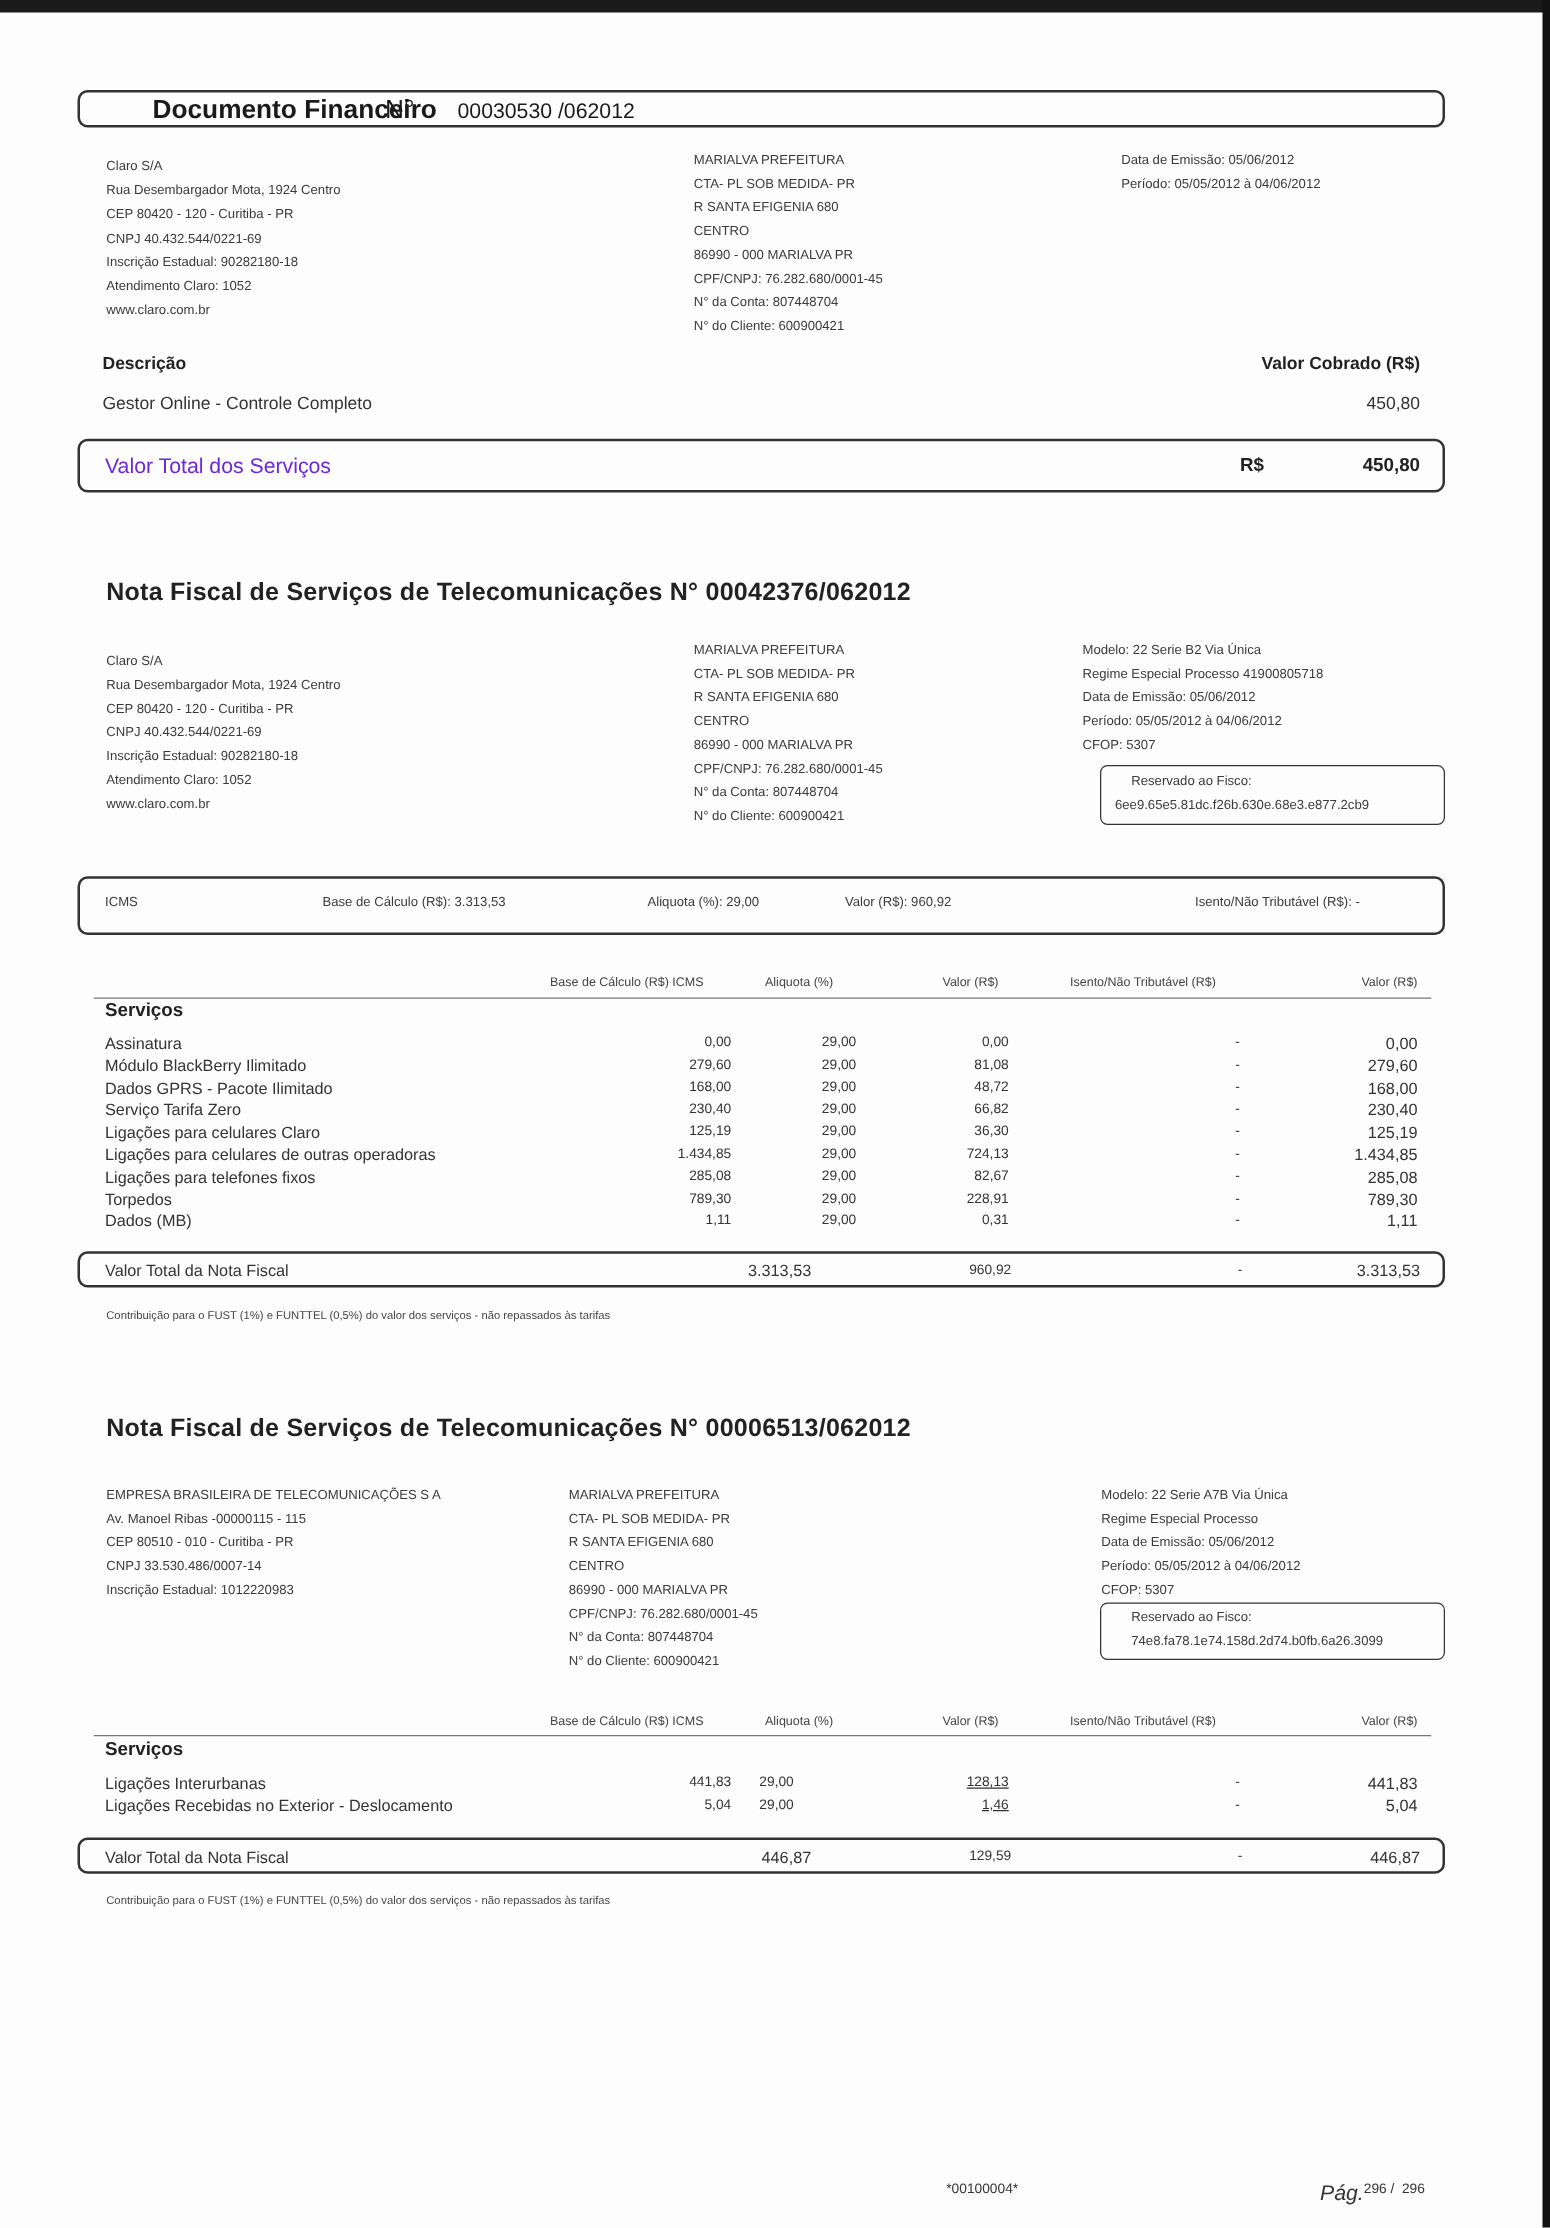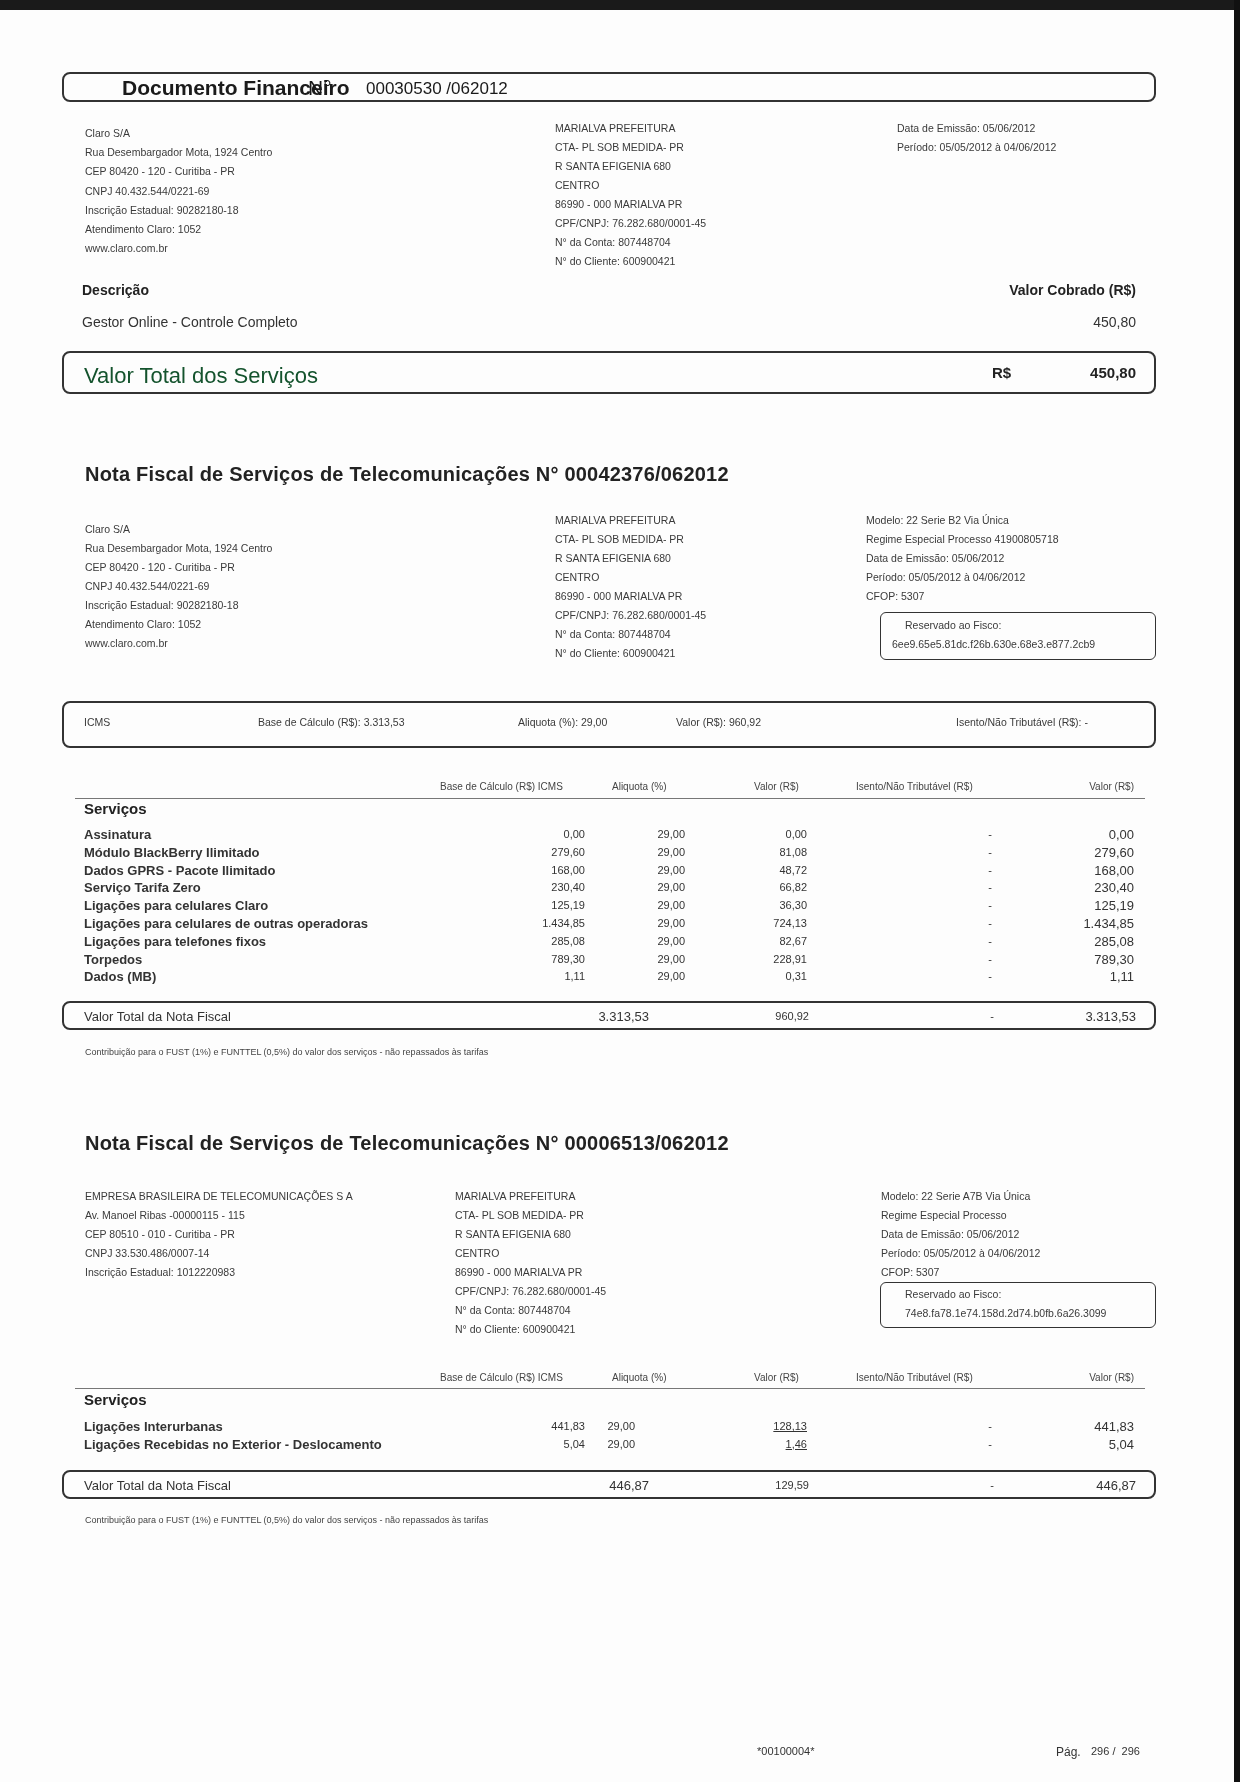--- a/index.html
+++ b/index.html
@@ -14,21 +14,21 @@
   .abs { position: absolute; }
   .box {
     position: absolute; border: 2px solid #333; border-radius: 8px; box-sizing: border-box;
   }
   .small { font-size: 10.5px; line-height: 19px; color: #3a3a3a; }
   .small .line { display: block; white-space: nowrap; }
   .title-doc { font-size: 21px; font-weight: bold; color: #1a1a1a; }
   .title-num { font-size: 17px; color: #1a1a1a; }
   .nf-title { font-size: 20px; font-weight: bold; color: #222; letter-spacing: 0.2px; }
   .hdr { font-size: 10px; color: #444; white-space: nowrap; }
-  .row-label { font-size: 13px; color: #333; line-height: 17.8px; white-space: nowrap; font-weight: bold; }
+  .row-label { font-size: 13px; color: #333; line-height: 17.8px; white-space: nowrap; }
   .num { font-size: 11px; color: #333; text-align: right; white-space: nowrap; }
   .num-big { font-size: 13px; color: #333; text-align: right; white-space: nowrap; }
   .hr { position: absolute; height: 1px; background: #777; }
   .col { position: absolute; }
   .col .cell { display: block; height: 17.8px; line-height: 17.8px; }
   .note { font-size: 9px; color: #444; white-space: nowrap; }
 </style>
 </head>
 <body>
 
@@ -66,21 +66,21 @@
   <span class="line">Data de Emissão: 05/06/2012</span>
   <span class="line">Período:  05/05/2012 à 04/06/2012</span>
 </div>
 
 <span class="abs" style="left:82px; top:282px; font-size:14px; font-weight:bold; color:#222;">Descrição</span>
 <span class="abs" style="right:104px; top:282px; font-size:14px; font-weight:bold; color:#222;">Valor Cobrado (R$)</span>
 <span class="abs" style="left:82px; top:314px; font-size:14px; color:#333;">Gestor Online - Controle Completo</span>
 <span class="abs" style="right:104px; top:314px; font-size:14px; color:#333;">450,80</span>
 
 <div class="box" style="left:62px; top:351px; width:1094px; height:43px;">
-  <span class="abs" style="left:20px; top:10px; font-size:22px; color:#14532d;">Valor Total dos Serviços</span>
+  <span class="abs" style="left:20px; top:10px; font-size:17px; color:#6d28d9;">Valor Total dos Serviços</span>
   <span class="abs" style="left:928px; top:11px; font-size:15px; font-weight:bold; color:#222;">R$</span>
   <span class="abs" style="right:18px; top:11px; font-size:15px; font-weight:bold; color:#222;">450,80</span>
 </div>
 
 <span class="abs nf-title" style="left:85px; top:463px;">Nota Fiscal de Serviços de Telecomunicações N° 00042376/062012</span>
 
 <div class="abs small" style="left:85px; top:520px; line-height:19px;">
   <span class="line">Claro S/A</span>
   <span class="line">Rua Desembargador Mota, 1924 Centro</span>
   <span class="line">CEP 80420 - 120  -  Curitiba  -  PR</span>
@@ -276,14 +276,14 @@
 <div class="box" style="left:62px; top:1470px; width:1094px; height:29px;">
   <span class="abs" style="left:20px; top:6px; font-size:13px; color:#333;">Valor Total da Nota Fiscal</span>
   <span class="abs num-big" style="left:470px; width:115px; top:6px;">446,87</span>
   <span class="abs num" style="left:658px; width:87px; top:7px;">129,59</span>
   <span class="abs num" style="left:918px; width:20px; top:7px; text-align:center;">-</span>
   <span class="abs num-big" style="right:18px; top:6px;">446,87</span>
 </div>
 <span class="abs note" style="left:85px; top:1515px;">Contribuição para o FUST (1%) e FUNTTEL (0,5%) do valor dos serviços - não repassados às tarifas</span>
 
 <span class="abs" style="left:757px; top:1745px; font-size:11px; color:#333;">*00100004*</span>
-<span class="abs" style="left:1056px; top:1745px; font-size:12px; color:#333;">Pág.</span>
+<span class="abs" style="left:1056px; top:1745px; font-size:17px; color:#333;font-style:italic;">Pág.</span>
 <span class="abs" style="left:1091px; top:1745px; font-size:11px; color:#333; white-space:pre;">296 /  296</span>
 
 </body></html>

